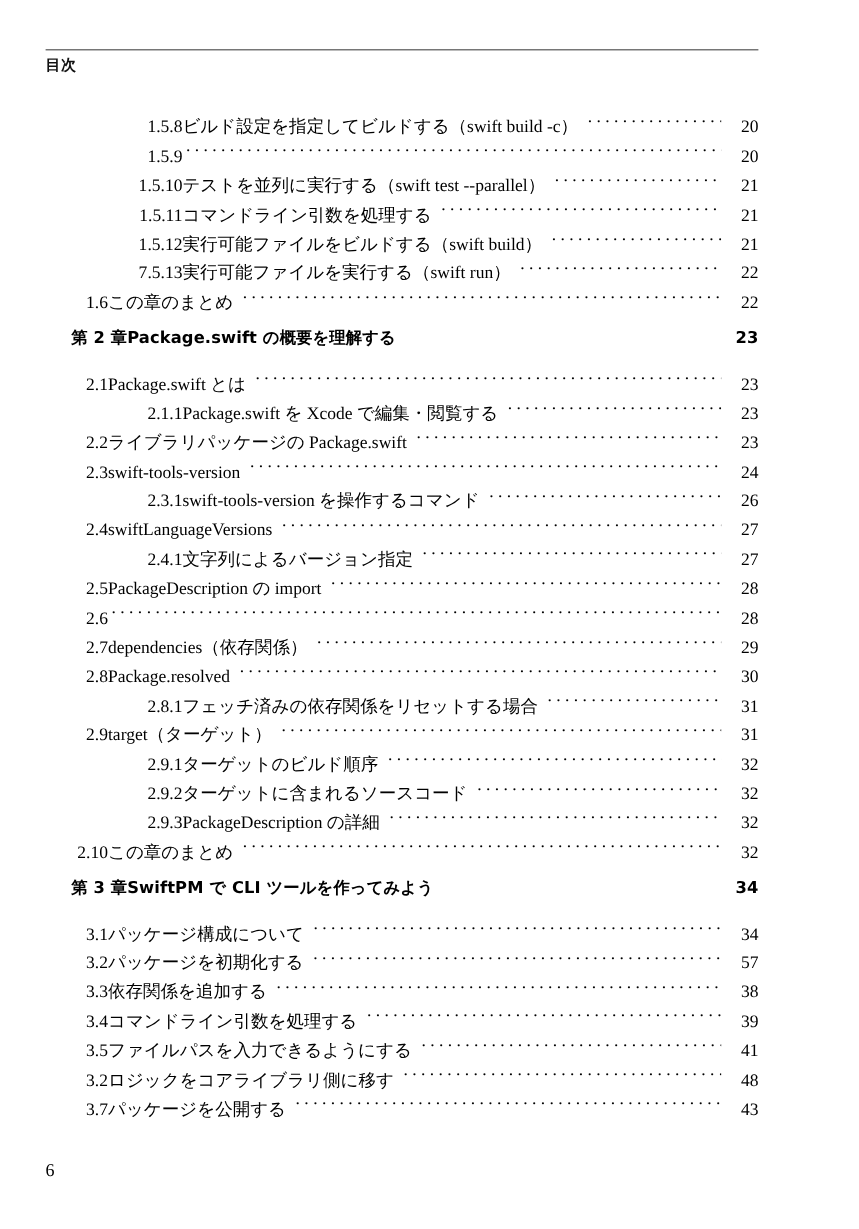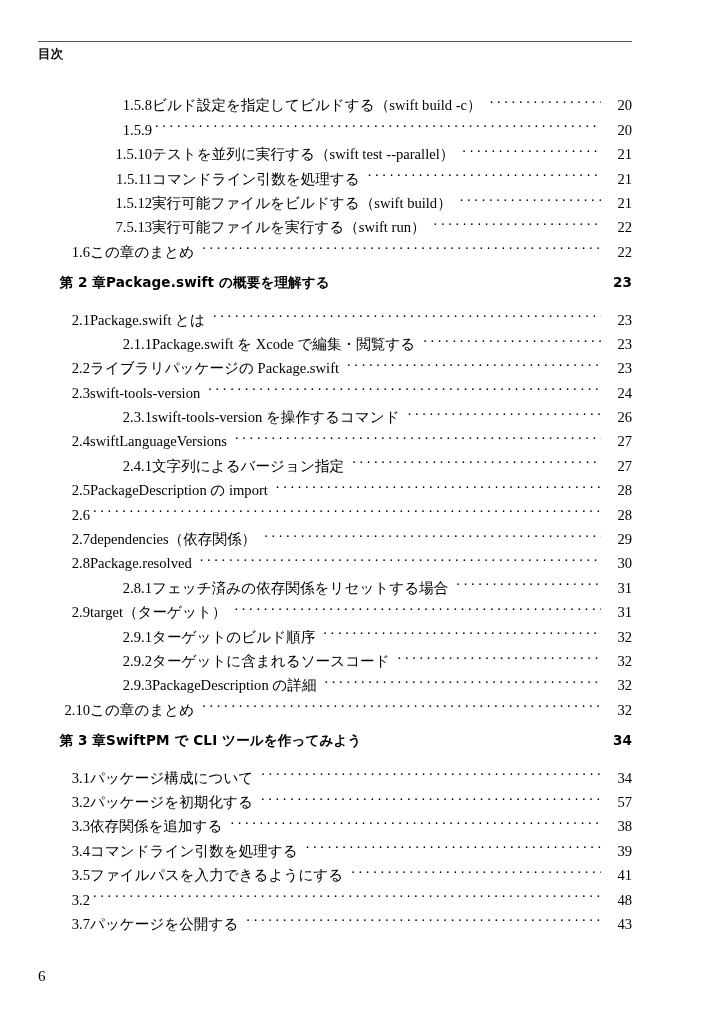--- a/index.html
+++ b/index.html
@@ -322,20 +322,21 @@
         <span class="pageno">39</span>
       </div>
       <div class="row row-section">
         <span class="num">3.5</span>
         <span class="title">ファイルパスを入力できるようにする</span>
         <span class="leader"></span>
         <span class="pageno">41</span>
       </div>
       <div class="row row-section">
         <span class="num">3.2</span>
+        <span class="title">ロジックをコアライブラリ側に移す</span>
         <span class="leader"></span>
         <span class="pageno">48</span>
       </div>
       <div class="row row-section">
         <span class="num">3.7</span>
         <span class="title">パッケージを公開する</span>
         <span class="leader"></span>
         <span class="pageno">43</span>
       </div>
     </div>

